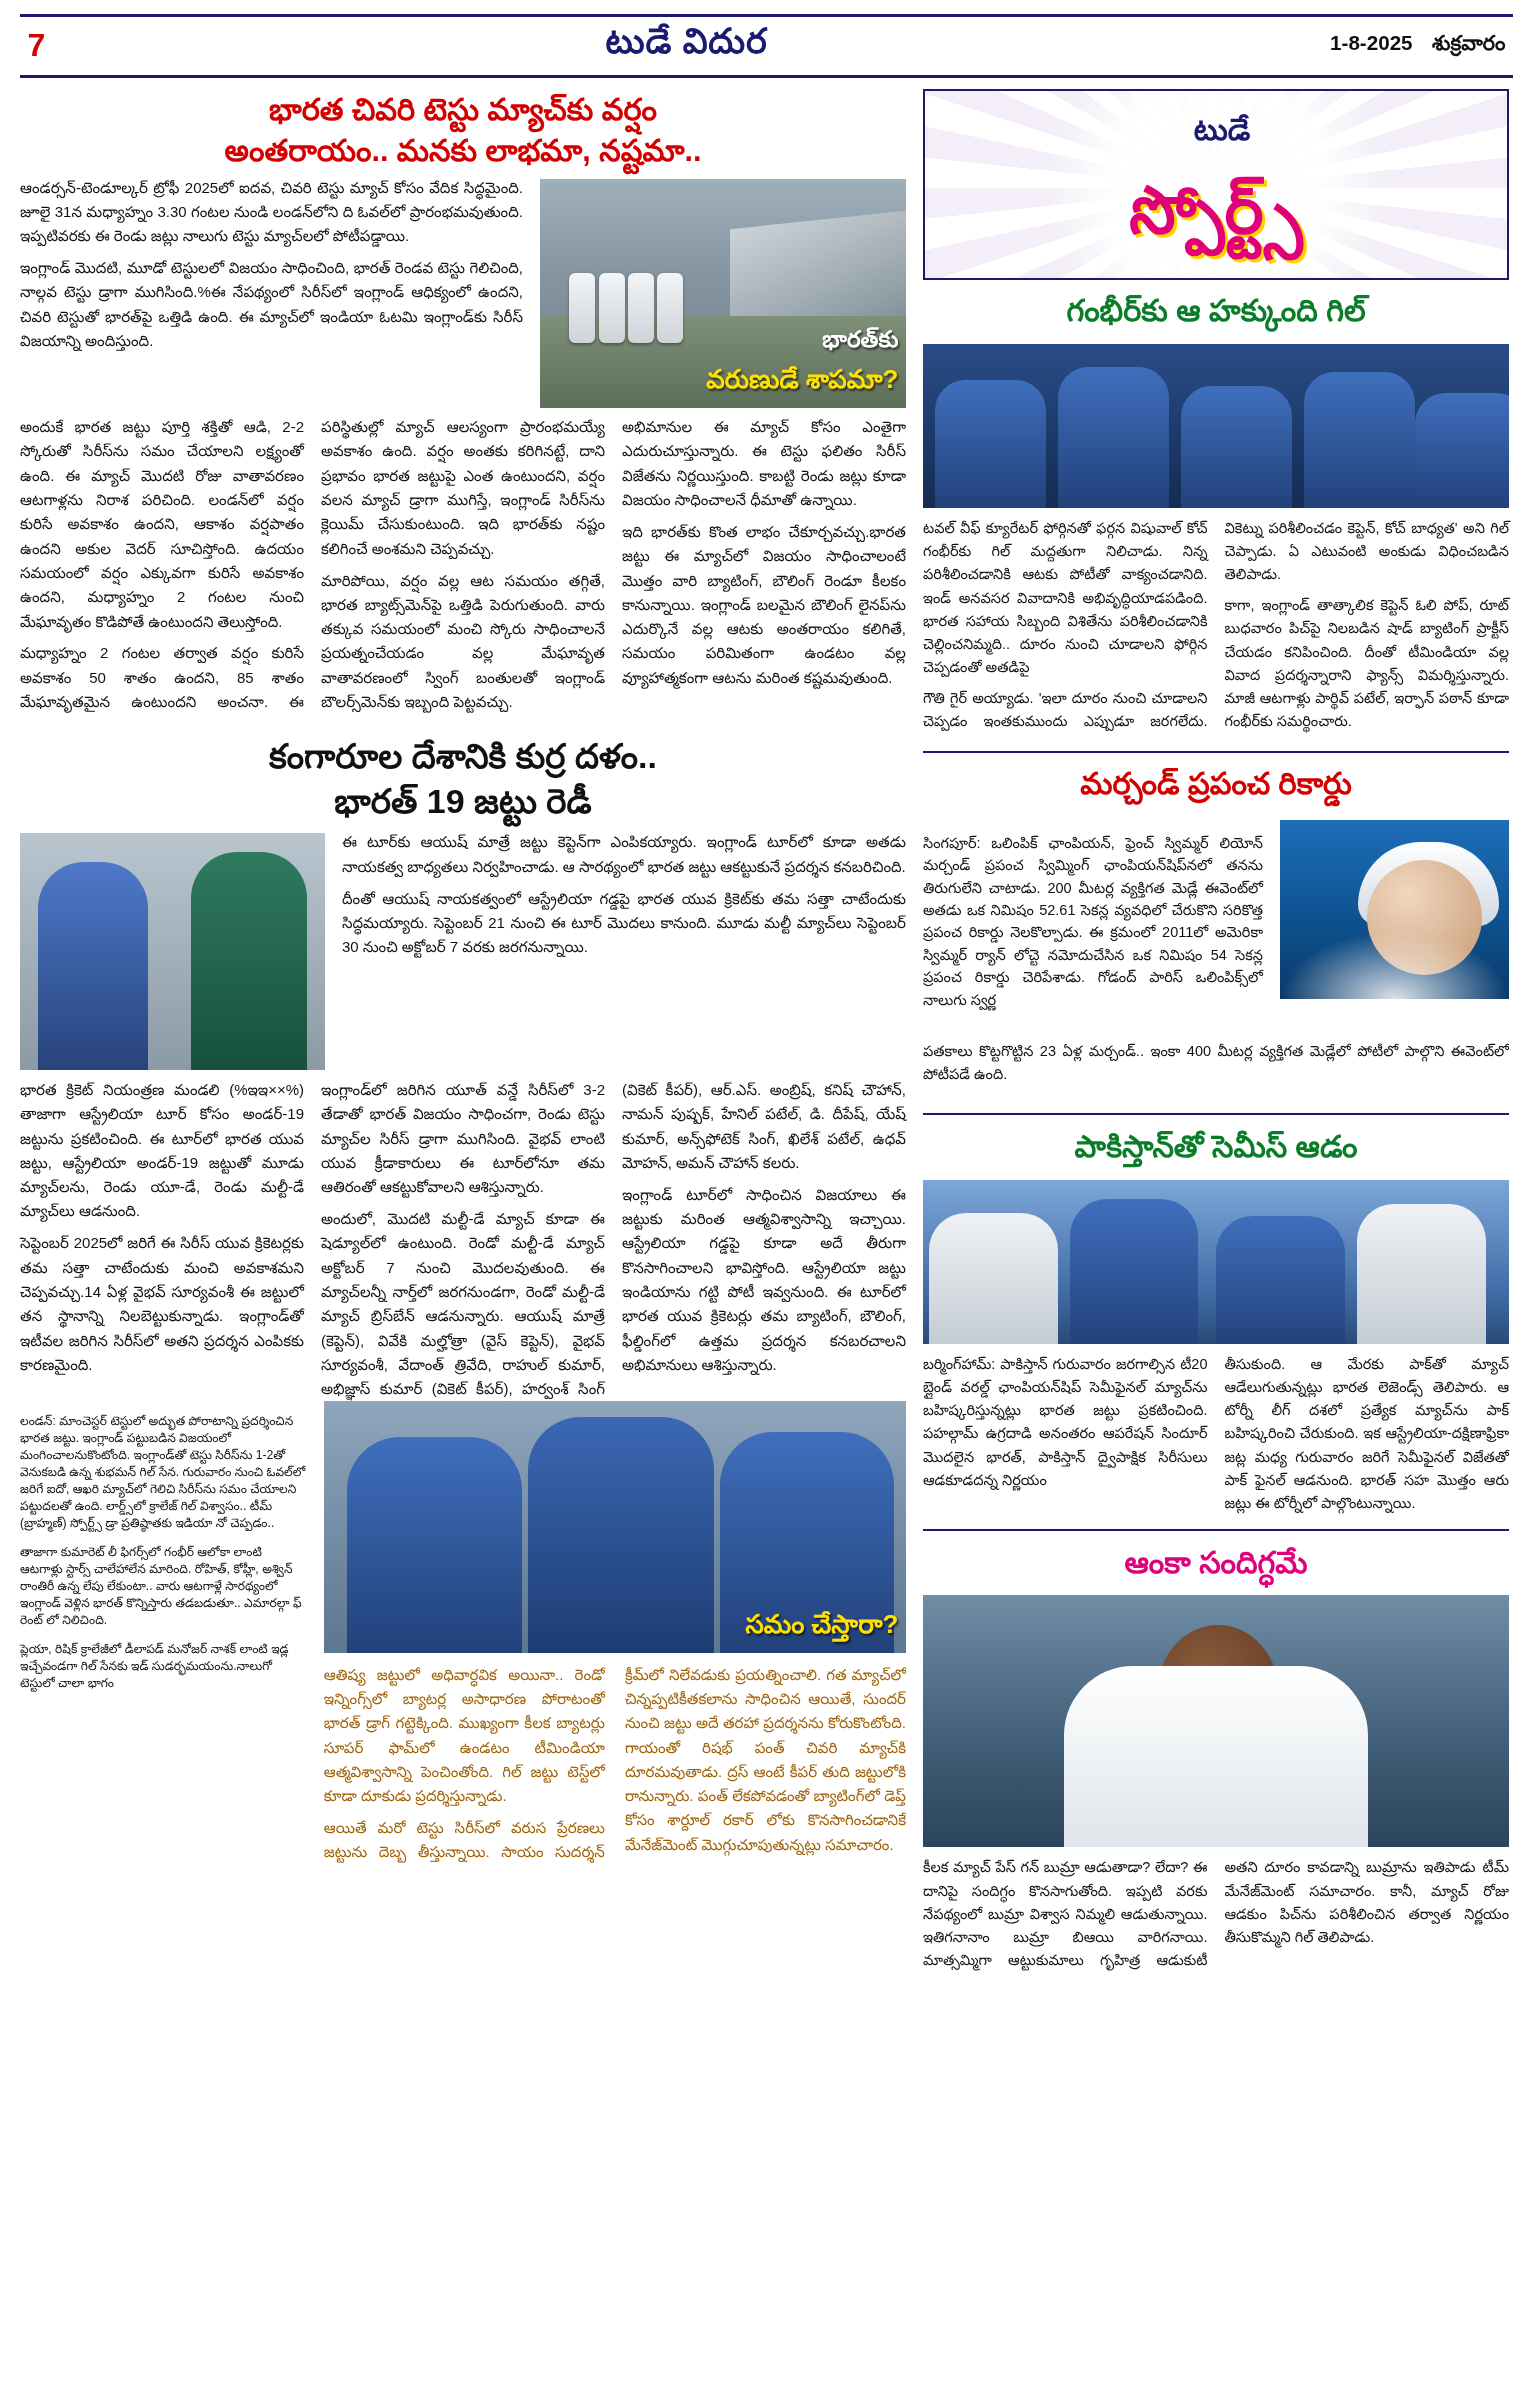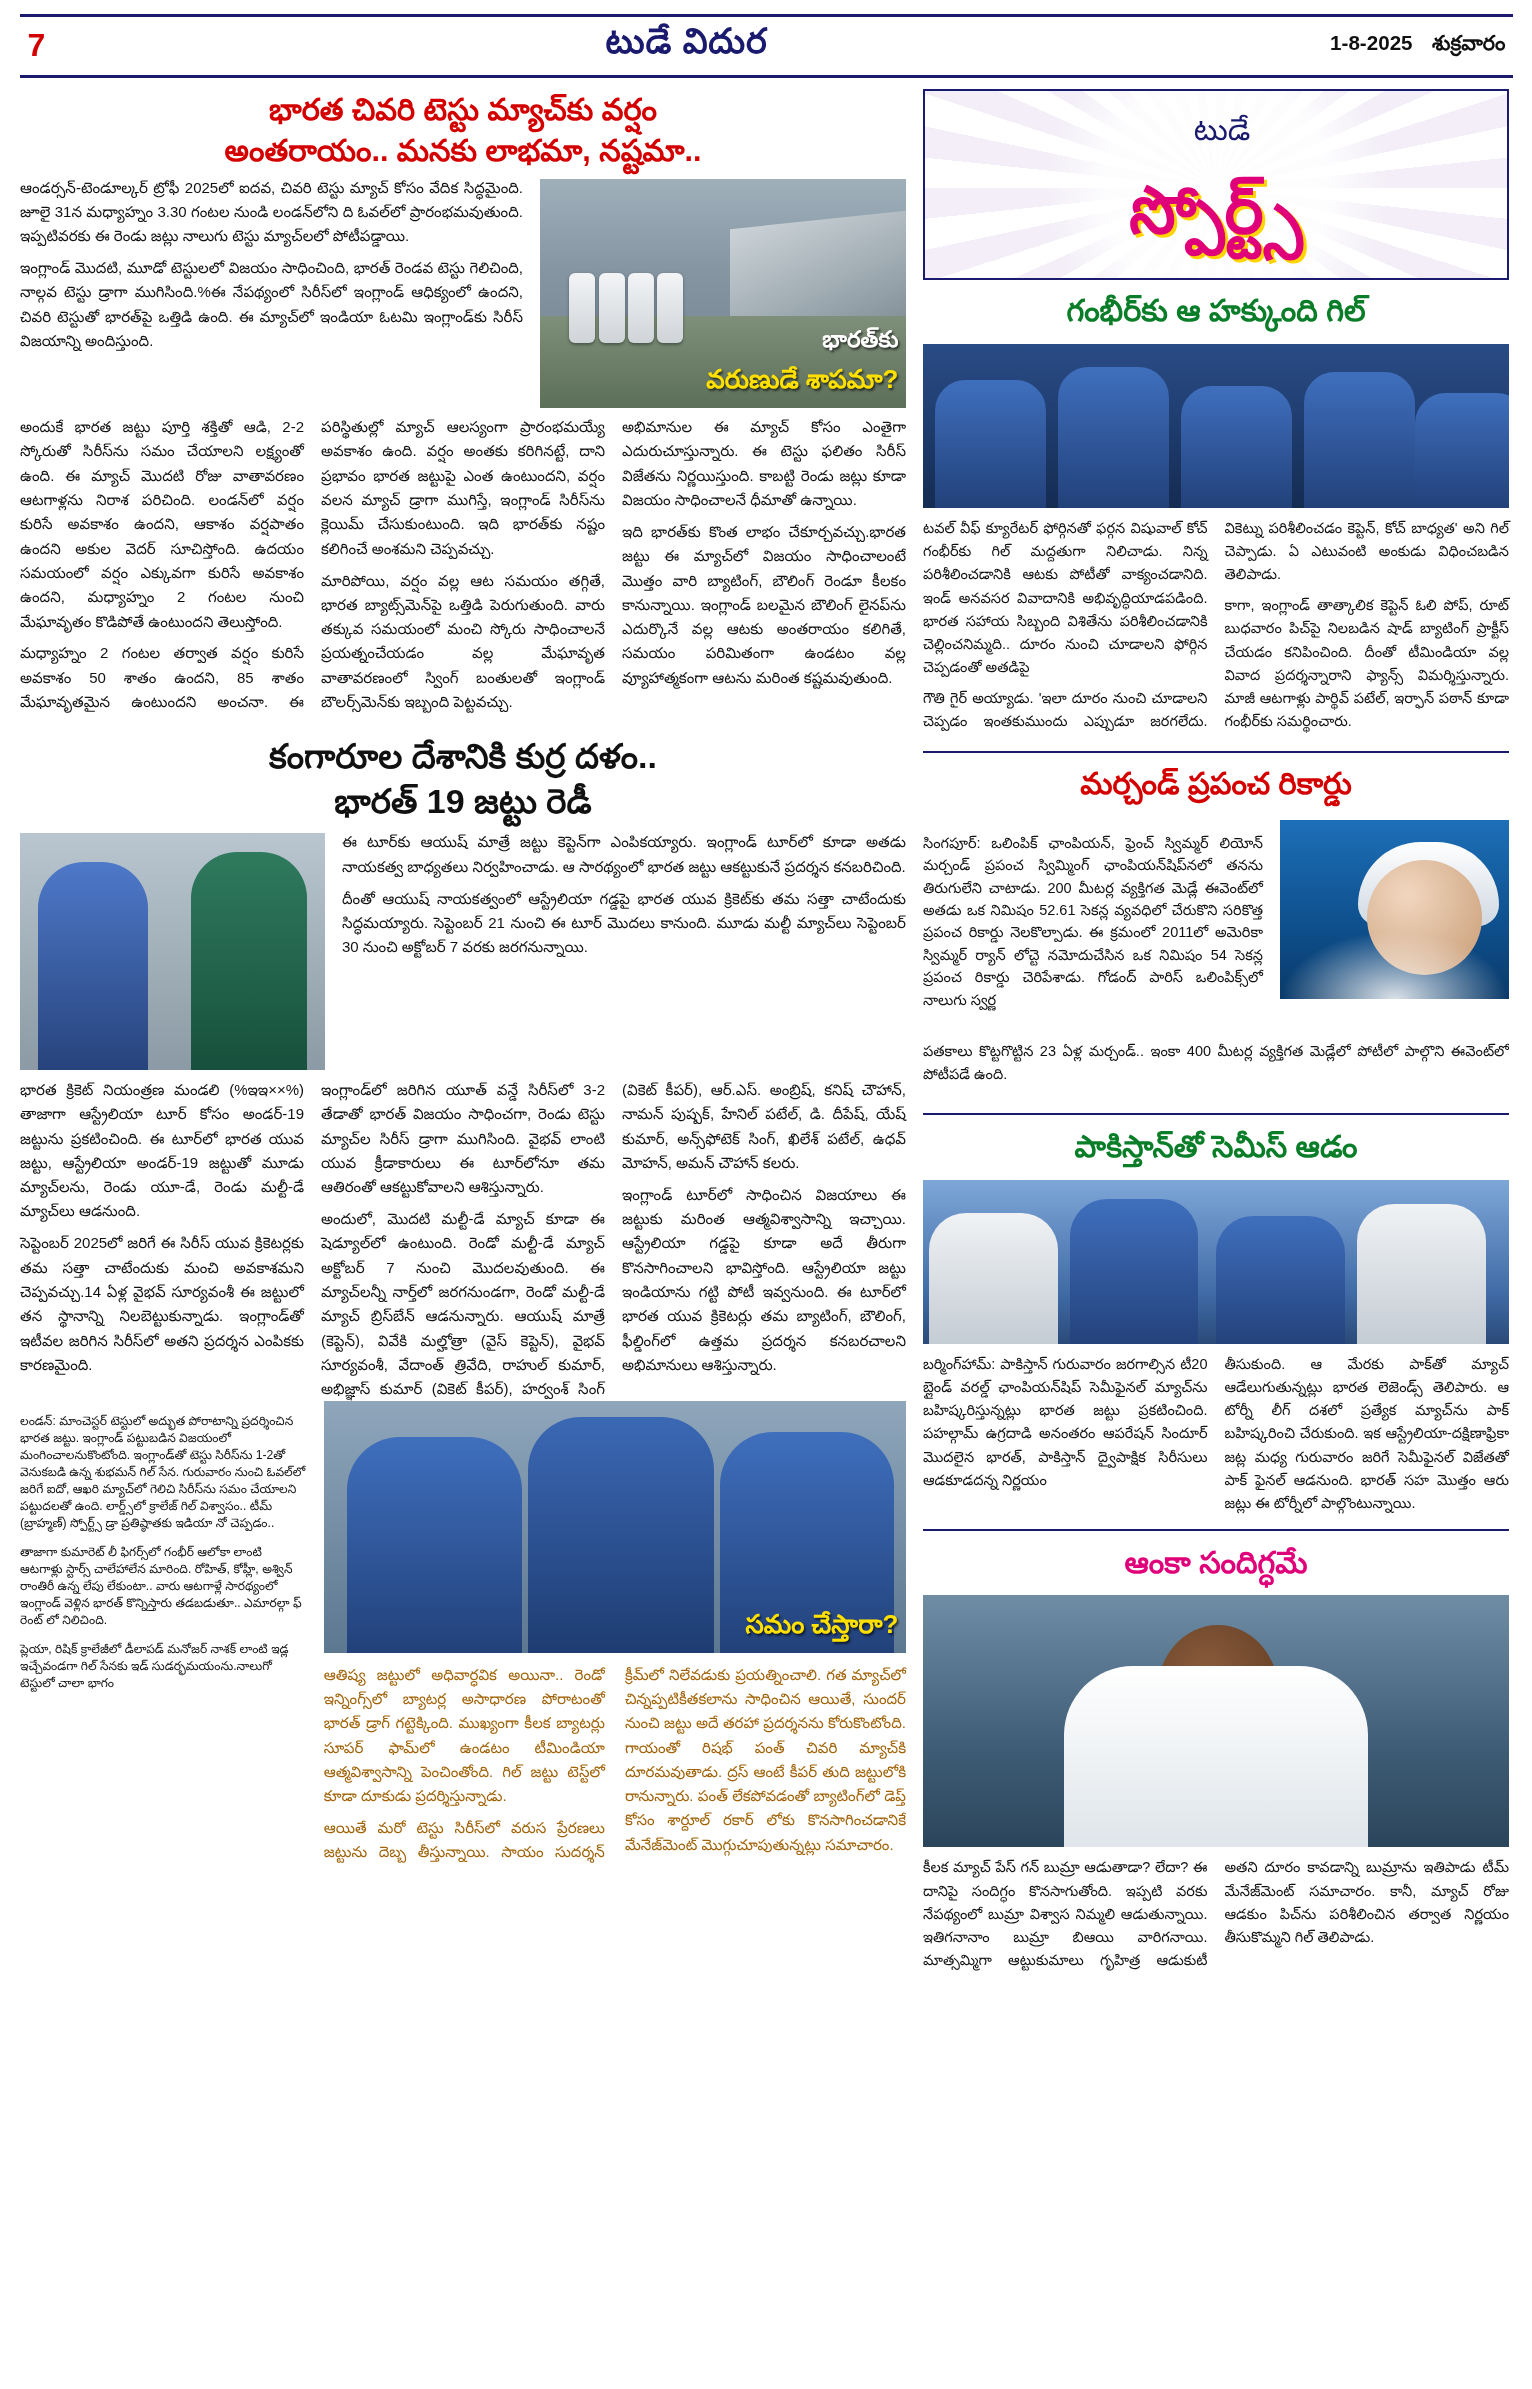--- a/index.html
+++ b/index.html
@@ -152,21 +152,21 @@
     position:absolute; left:50%; top:52%;
     width: 397px; height: 397px; margin:-198px 0 0 -198px;
     border-radius:50%;
     background: radial-gradient(circle, rgba(255,255,255,.9) 38%, rgba(255,255,255,0) 62%);
   }
   .logo-today {
     position: relative;
     text-align: center;
     margin-top: 21.4px;
     font-size: 30.5px;
-    font-weight: normal;
+    font-weight: bold;
     color: #1a1a6e;
     padding-left: 12px;
   }
   .logo-sports {
     position: relative;
     text-align: center;
     font-size: 66px;
     line-height: 1;
     font-weight: bold;
     margin-top: 22px;

